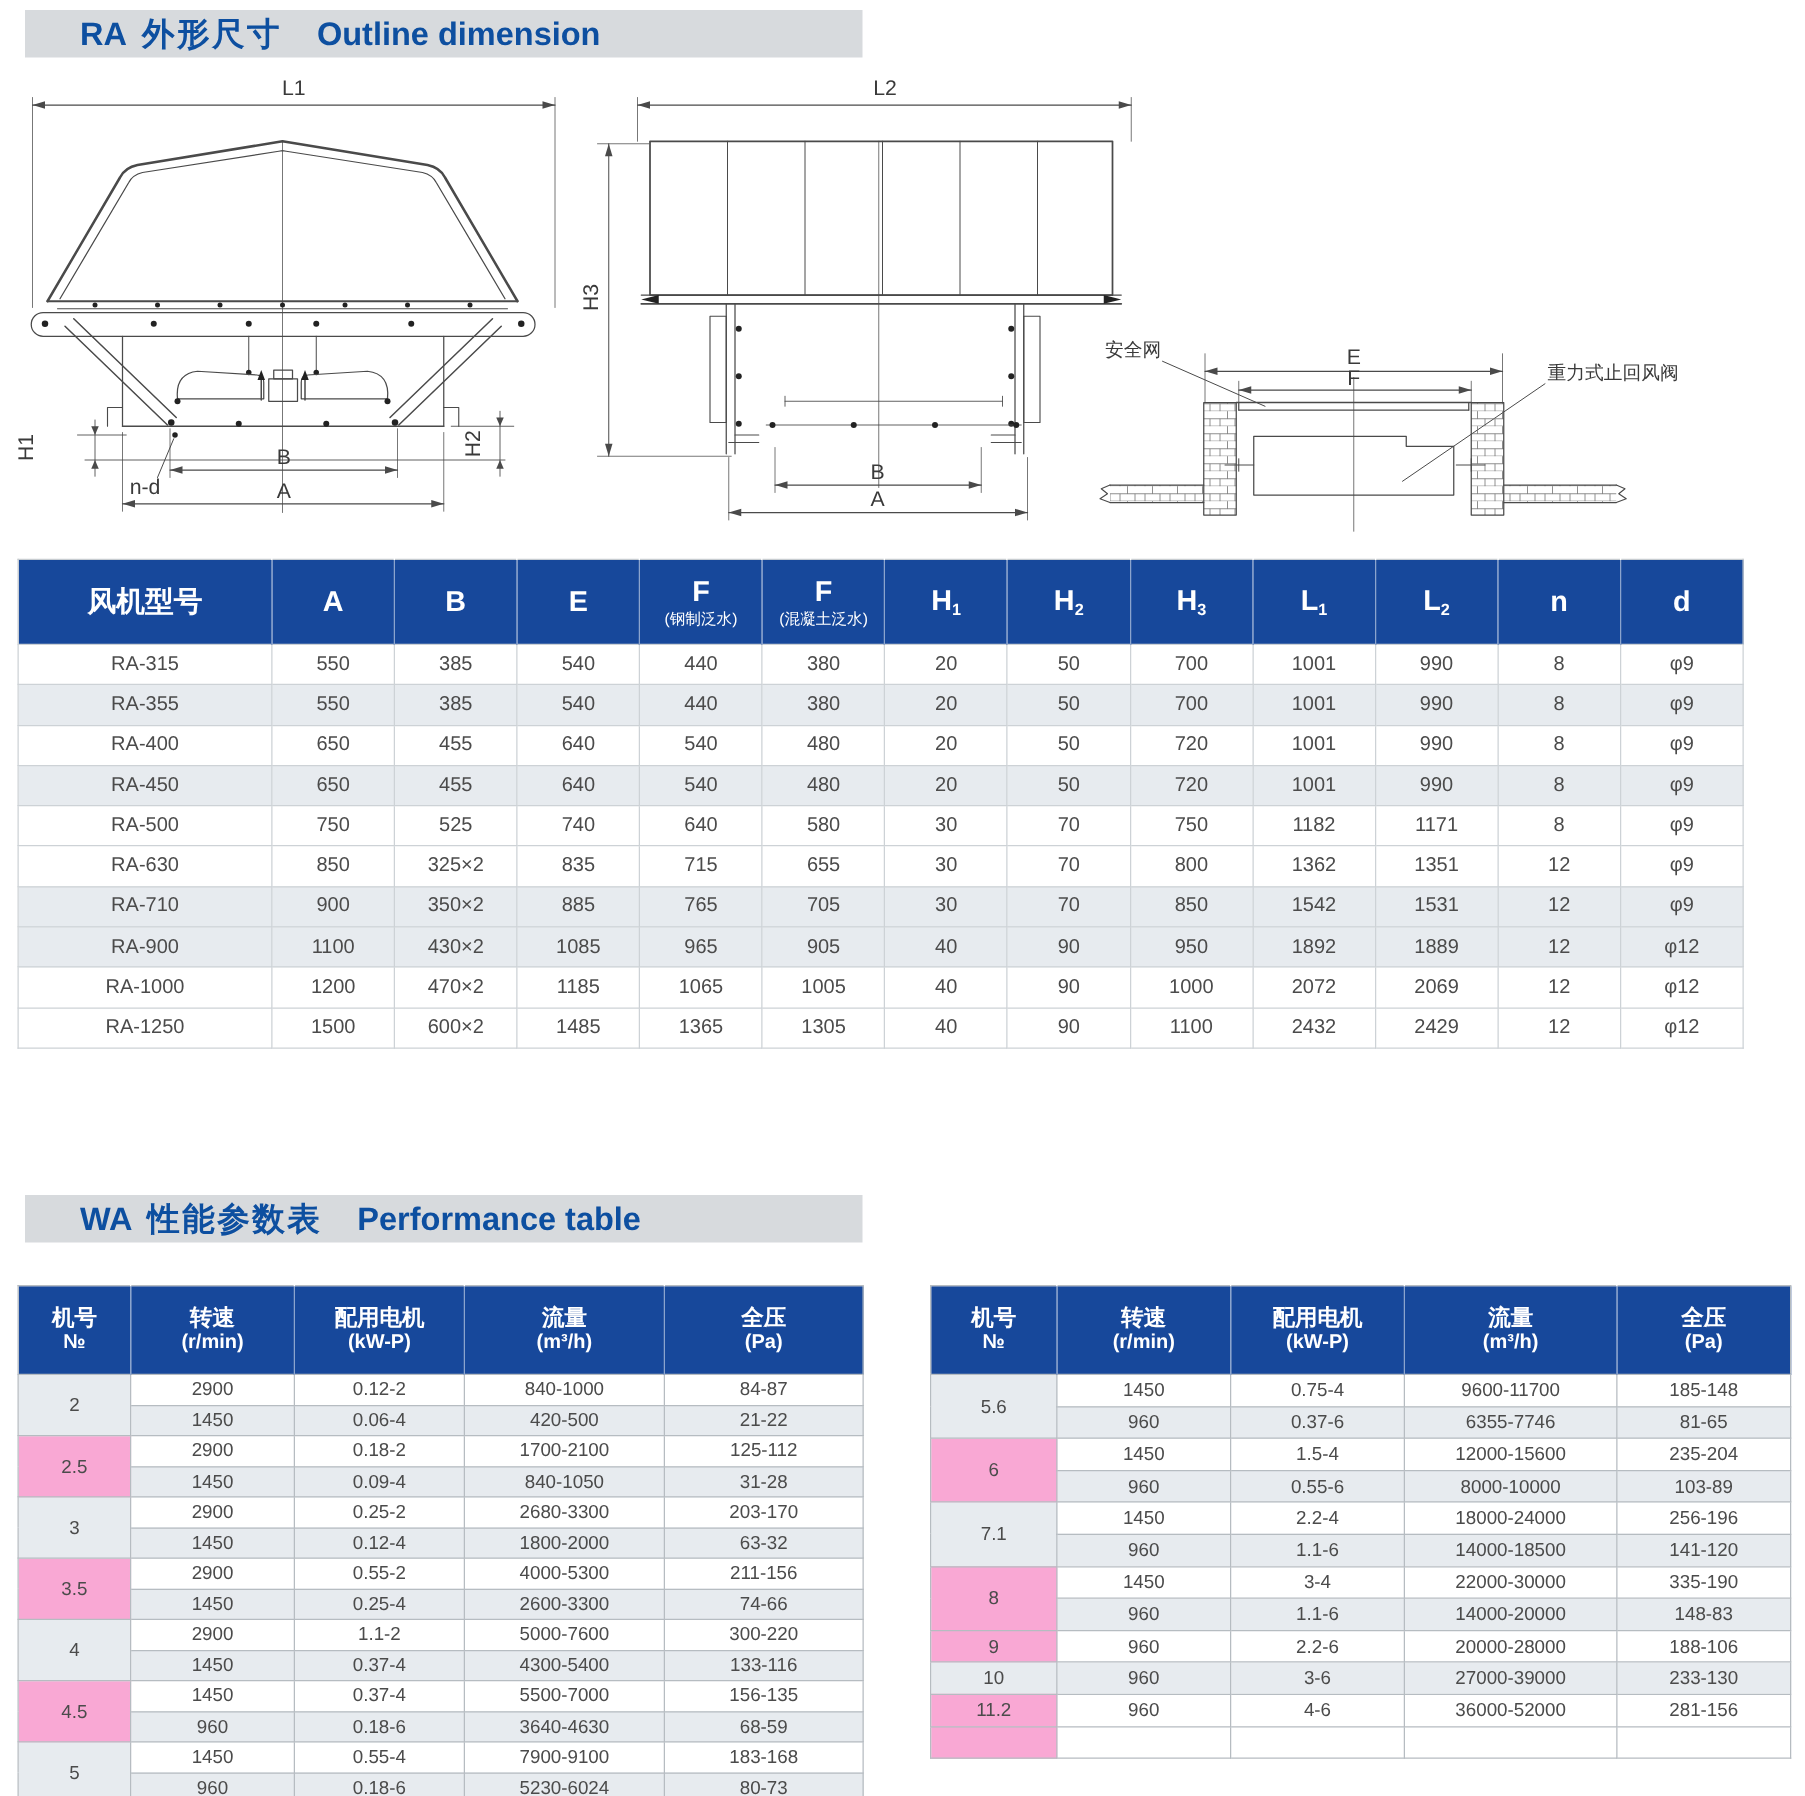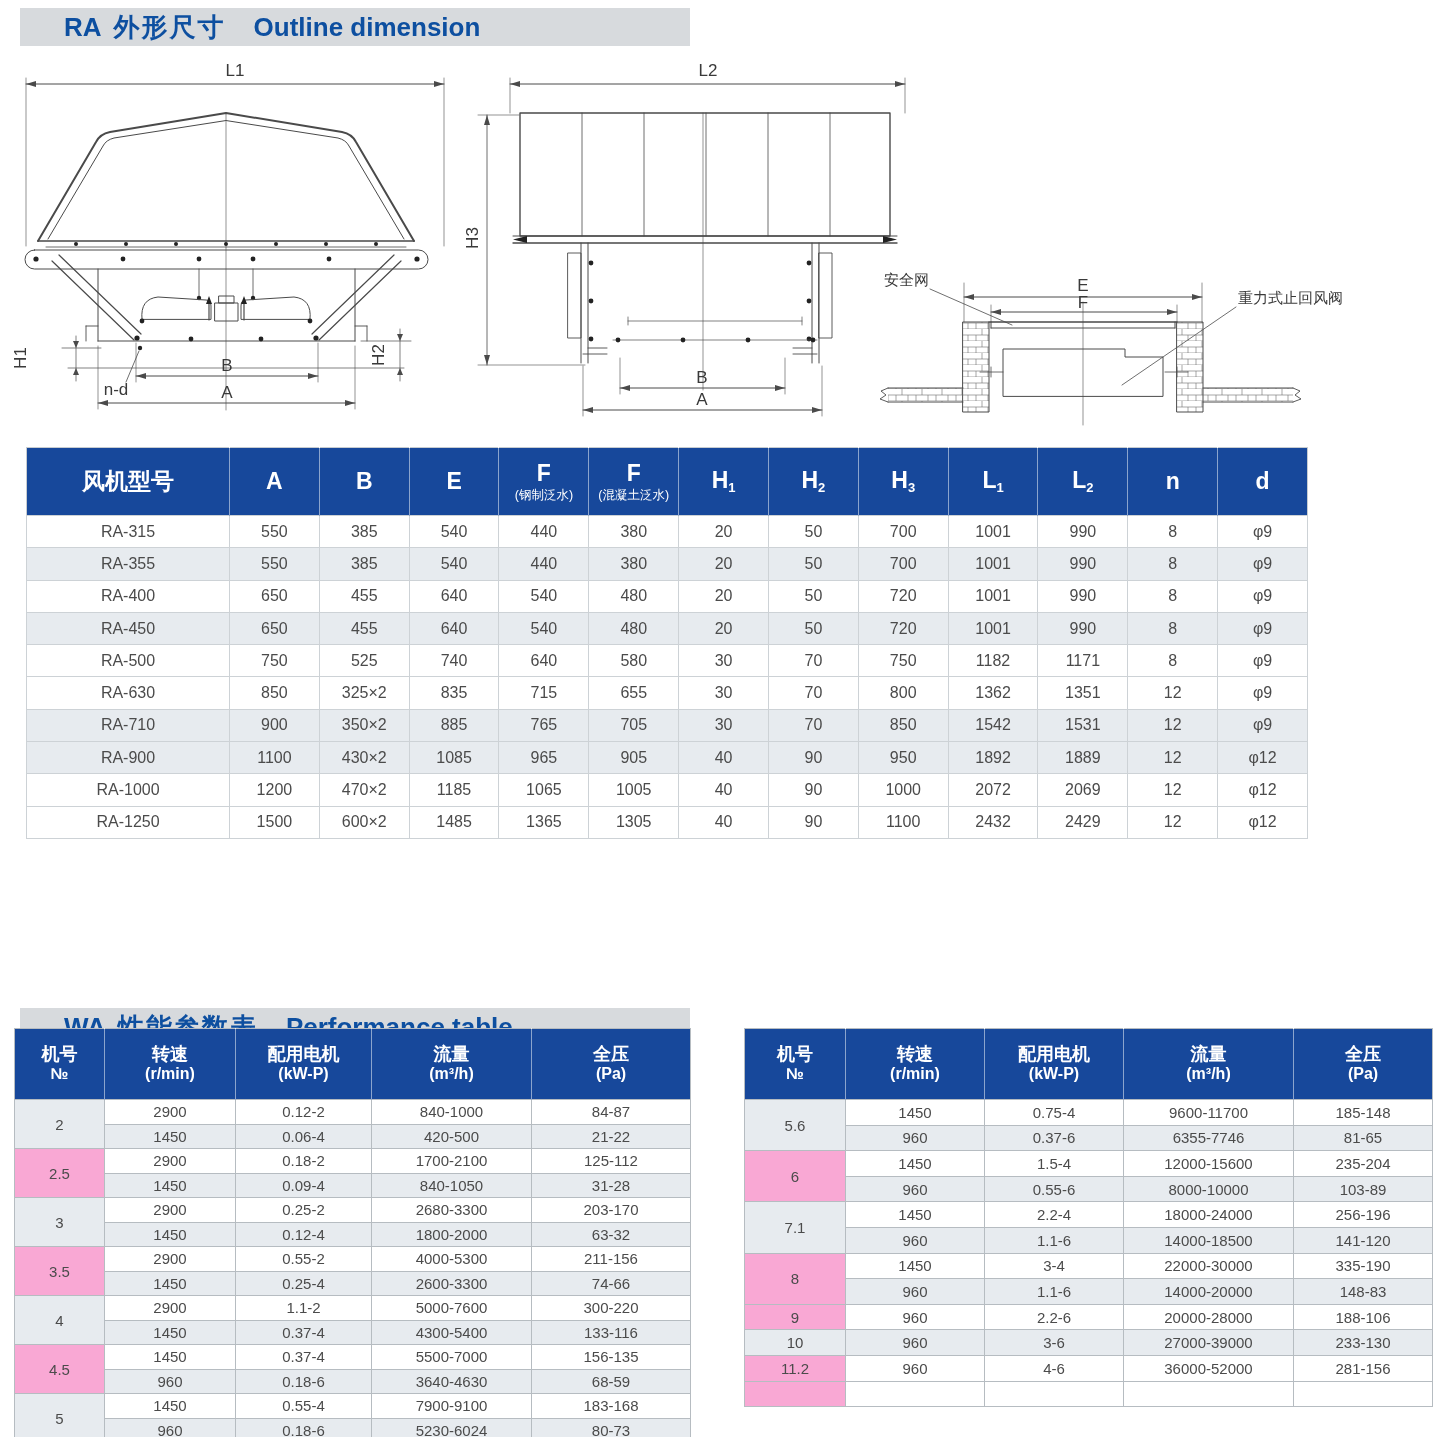--- a/index.html
+++ b/index.html
@@ -1,27 +1,27 @@
 <!DOCTYPE html>
 <html><head>
 <meta charset="utf-8">
 <style>
   html,body{margin:0;padding:0;background:#fff;}
   body{position:relative;width:1444px;height:1437px;font-family:"Liberation Sans",sans-serif;overflow:hidden;}
   .titlebar{position:absolute;left:20px;width:670px;height:38px;background:#d7dadd;display:flex;align-items:center;box-sizing:border-box;padding-left:44px;color:#0d4fa0;font-weight:bold;font-size:26px;}
   .titlebar .pre{margin-right:12px;}
   .titlebar .zh{margin-right:28px;letter-spacing:2px;}
   #title1{top:8px;}
-  #title2{top:1008px;}
+  #title2{top:956px;}
   .drawing{position:absolute;}
   svg text{font-family:"Liberation Sans",sans-serif;fill:#3a3a3a;}
   .dlab{font-size:17px;}
   .dlab-cn{font-size:15px;}
   
-  .dimtable{position:absolute;left:26px;top:447px;width:1282px;border-collapse:collapse;table-layout:fixed;border:1px solid #c7ccd0;}
+  .dimtable{position:absolute;left:14px;top:447px;width:1381px;border-collapse:collapse;table-layout:fixed;border:1px solid #c7ccd0;}
   .dimtable col.c0{width:203px;}
   .dimtable thead tr{height:68px;}
   .dimtable th{background:#17489b;color:#fff;font-weight:bold;vertical-align:middle;padding:0;border-left:1px solid rgba(255,255,255,.5);}
   .dimtable th:first-child{border-left:none;}
   .dimtable th span{font-size:23px;}
   .dimtable th sub{font-size:13px;}
   .dimtable th .note{font-size:12.5px;font-weight:normal;margin-top:0;}
   .dimtable tbody tr{height:32.3px;}
   .dimtable td{border:1px solid #cdd2d6;text-align:center;font-size:16px;color:#4b4b4b;padding:0;background:#fff;}
   .dimtable tr.alt td{background:#e7ebef;}

